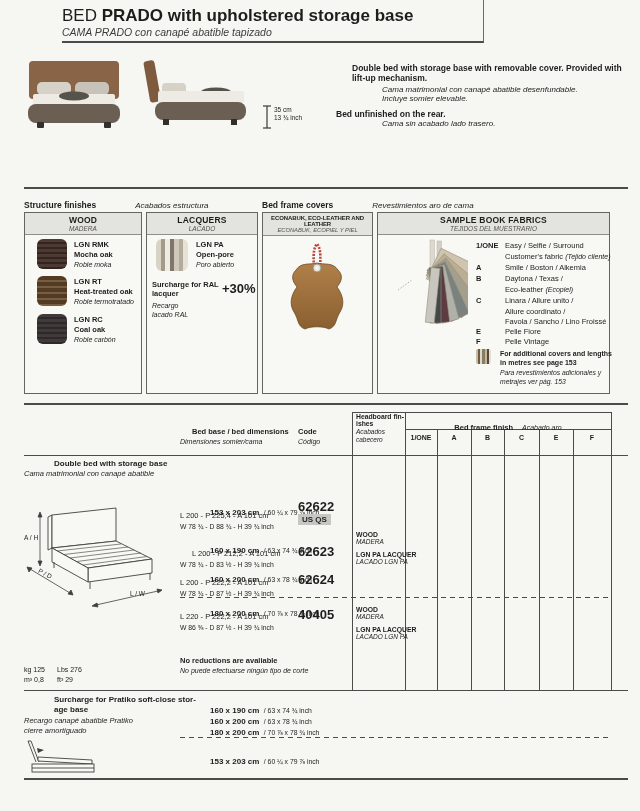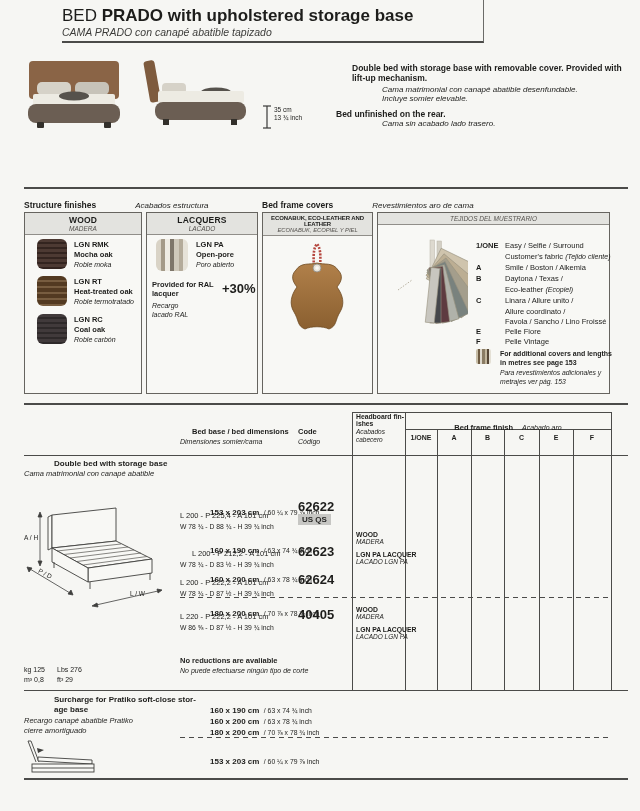--- a/index.html
+++ b/index.html
@@ -102,21 +102,21 @@
   <div class="box" style="left:146px;top:212px;width:112px;height:182px;">
     <div class="bh">
       <span class="bt s85">LACQUERS</span>
       <span class="bs s65">LACADO</span>
     </div>
   </div>
   <div class="sw sw-pa" style="left:156px;top:239px;width:32px;height:32px;"></div>
   <div class="t s75 b" style="left:196px;top:241px;">LGN PA</div>
   <div class="t s75 b" style="left:196px;top:251px;">Open-pore</div>
   <div class="t s7 i" style="left:196px;top:261px;">Poro abierto</div>
-  <div class="t s75 b" style="left:152px;top:281px;">Provided for RAL</div>
+  <div class="t s75 b" style="left:152px;top:281px;">Surcharge for RAL</div>
   <div class="t s75 b" style="left:152px;top:290px;">lacquer</div>
   <div class="t s13 b" style="left:222px;top:282px;">+30%</div>
   <div class="t s7 i" style="left:152px;top:302px;">Recargo</div>
   <div class="t s7 i" style="left:152px;top:311px;">lacado RAL</div>
 
   <div class="box" style="left:262px;top:212px;width:111px;height:182px;">
     <div class="bh" style="padding:2px 1px;">
       <span class="bt s6" style="letter-spacing:-0.1px;">ECONABUK, ECO-LEATHER AND LEATHER</span>
       <span class="bs s58">ECONABUK, ECOPIEL Y PIEL</span>
     </div>
@@ -129,20 +129,21 @@
       </linearGradient>
     </defs>
     <path d="M30,26 C29,14 30,7 33,4 C36,7 37,14 36,26" fill="none" stroke="#b5473f" stroke-width="2.6" stroke-dasharray="2 1.3"></path>
     <path d="M12,30 C17,22 26,25 33,23 C40,25 49,22 54,30 C60,36 57,42 53,47 C59,55 61,64 56,72 C51,80 53,86 45,89 C39,86 27,86 21,89 C13,86 15,80 10,72 C5,64 7,55 13,47 C9,42 6,36 12,30 Z" fill="url(#lg)" stroke="#6d4a22" stroke-width="0.8"></path>
     <circle cx="33" cy="28" r="4" fill="#e8e2d6" stroke="#8a8a86" stroke-width="0.8"></circle>
     <circle cx="33" cy="28" r="1.8" fill="#f8f8f5"></circle>
   </svg>
 
   <div class="box" style="left:377px;top:212px;width:233px;height:182px;">
     <div class="bh">
+      <span class="bt s85">SAMPLE BOOK FABRICS</span>
       <span class="bs s65">TEJIDOS DEL MUESTRARIO</span>
     </div>
   </div>
   <svg style="left:384px;top:238px;" width="84" height="100" viewBox="0 0 84 100">
     <rect x="46" y="2" width="4.5" height="28" fill="#ddd9cf" stroke="#b9b4a7" stroke-width="0.5"></rect>
     <rect x="53" y="3" width="4.5" height="27" fill="#d3cfc4" stroke="#b9b4a7" stroke-width="0.5"></rect>
     <g stroke="#98927f" stroke-width="0.6">
       <rect x="38" y="26" width="34" height="60" transform="rotate(-64 52 30)" fill="#cfc4ad"></rect>
       <rect x="40" y="27" width="28" height="58" transform="rotate(-50 52 30)" fill="#bcae93"></rect>
       <rect x="42" y="28" width="24" height="57" transform="rotate(-37 52 30)" fill="#a49e8c"></rect>

